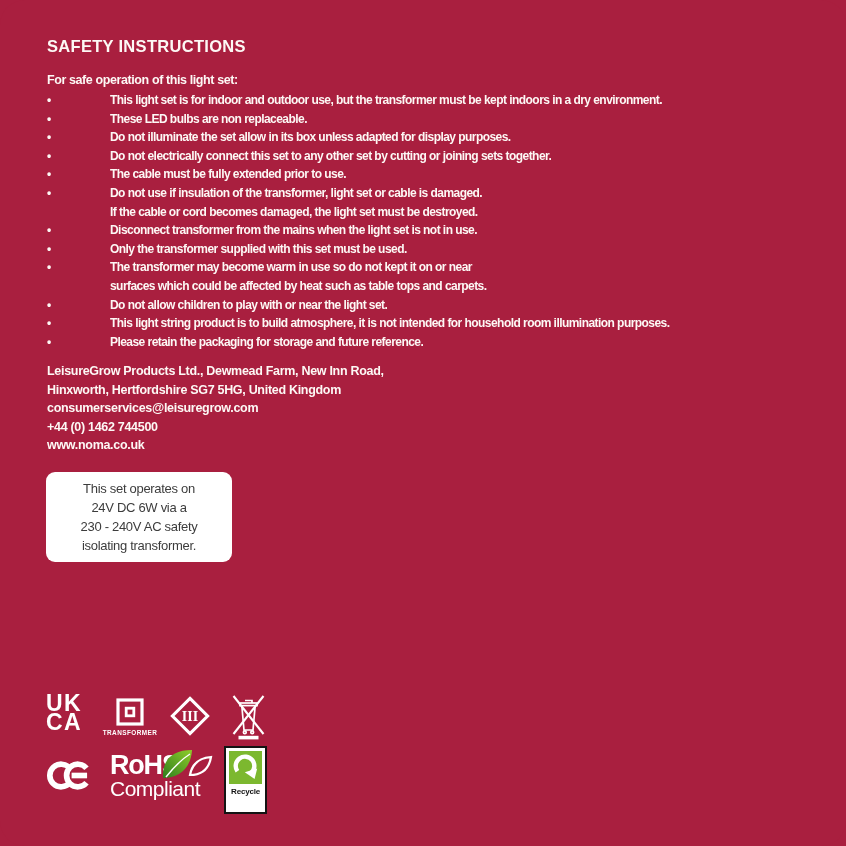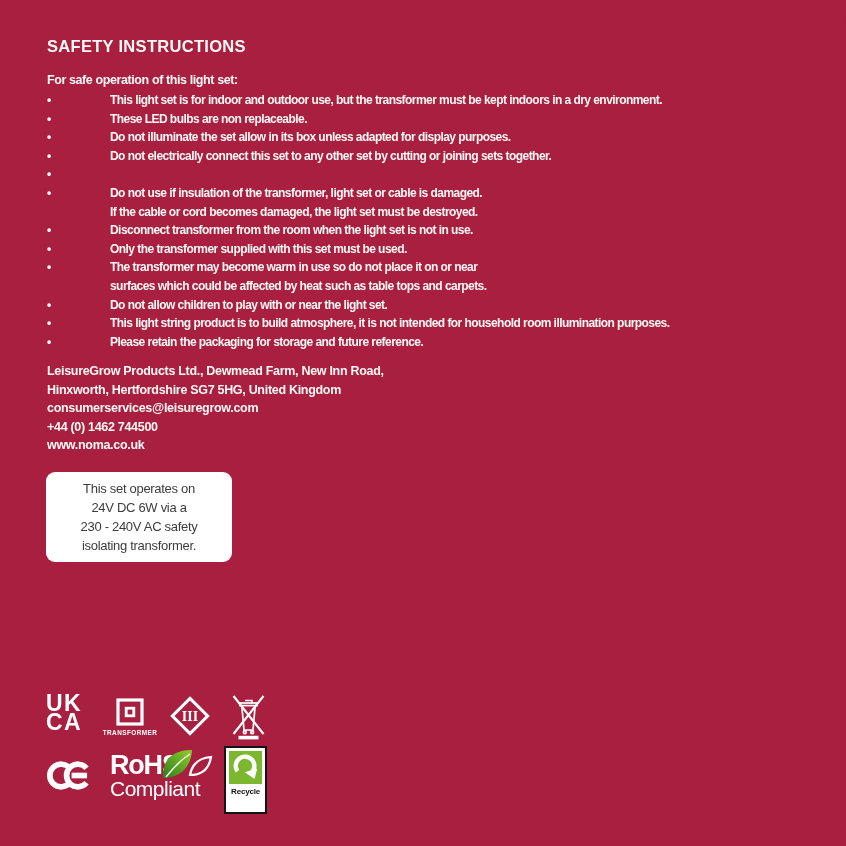--- a/index.html
+++ b/index.html
@@ -86,40 +86,41 @@
     <div class="row">
         <span class="marker">•</span>
         <span class="itext">Do not illuminate the set allow in its box unless adapted  for display purposes.</span>
       </div>
     <div class="row">
         <span class="marker">•</span>
         <span class="itext">Do not electrically connect this set to any other set by cutting or joining  sets together.</span>
       </div>
     <div class="row">
         <span class="marker">•</span>
+        <span class="itext">The cable must be fully extended prior to use.</span>
       </div>
     <div class="row">
         <span class="marker">•</span>
         <span class="itext">Do not use if insulation of the transformer, light set or cable is damaged.</span>
       </div>
     <div class="row">
         <span class="marker"></span>
         <span class="itext">If the cable or cord becomes damaged, the light set must be destroyed.</span>
       </div>
     <div class="row">
         <span class="marker">•</span>
-        <span class="itext">Disconnect transformer from the room when the light set is not in use.</span>
+        <span class="itext">Disconnect transformer from the mains when the light set is not in use.</span>
       </div>
     <div class="row">
         <span class="marker">•</span>
         <span class="itext">Only the transformer supplied with this set must be used.</span>
       </div>
     <div class="row">
         <span class="marker">•</span>
-        <span class="itext">The transformer may become warm in use so do not place it on or near</span>
+        <span class="itext">The transformer may become warm in use so do not kept it on or near</span>
       </div>
     <div class="row">
         <span class="marker"></span>
         <span class="itext">surfaces which could be affected by heat such as table tops and carpets.</span>
       </div>
     <div class="row">
         <span class="marker">•</span>
         <span class="itext">Do not allow children to play with or near the light set.</span>
       </div>
     <div class="row">

